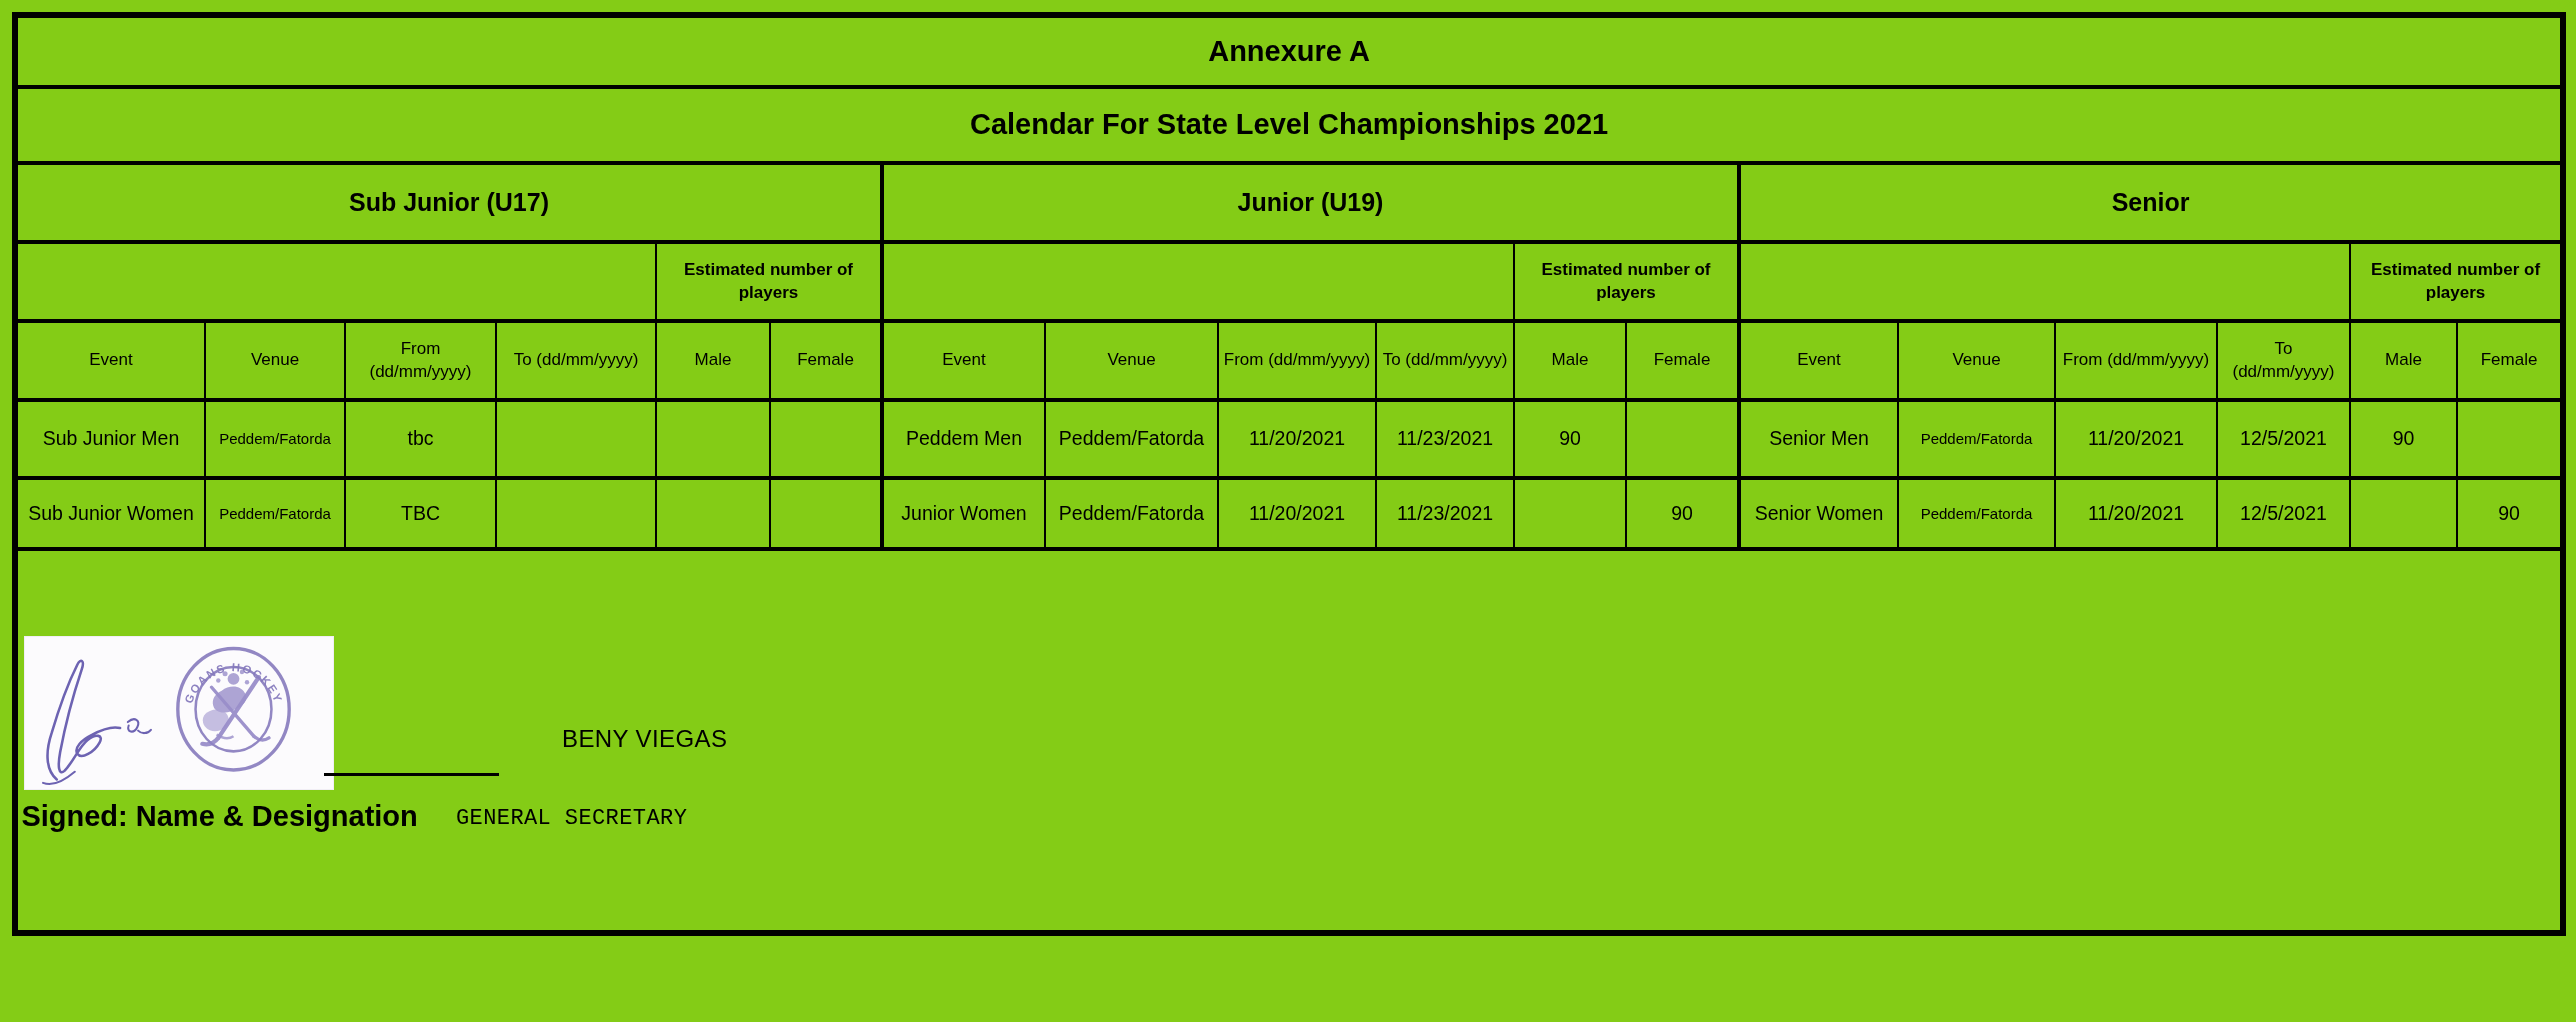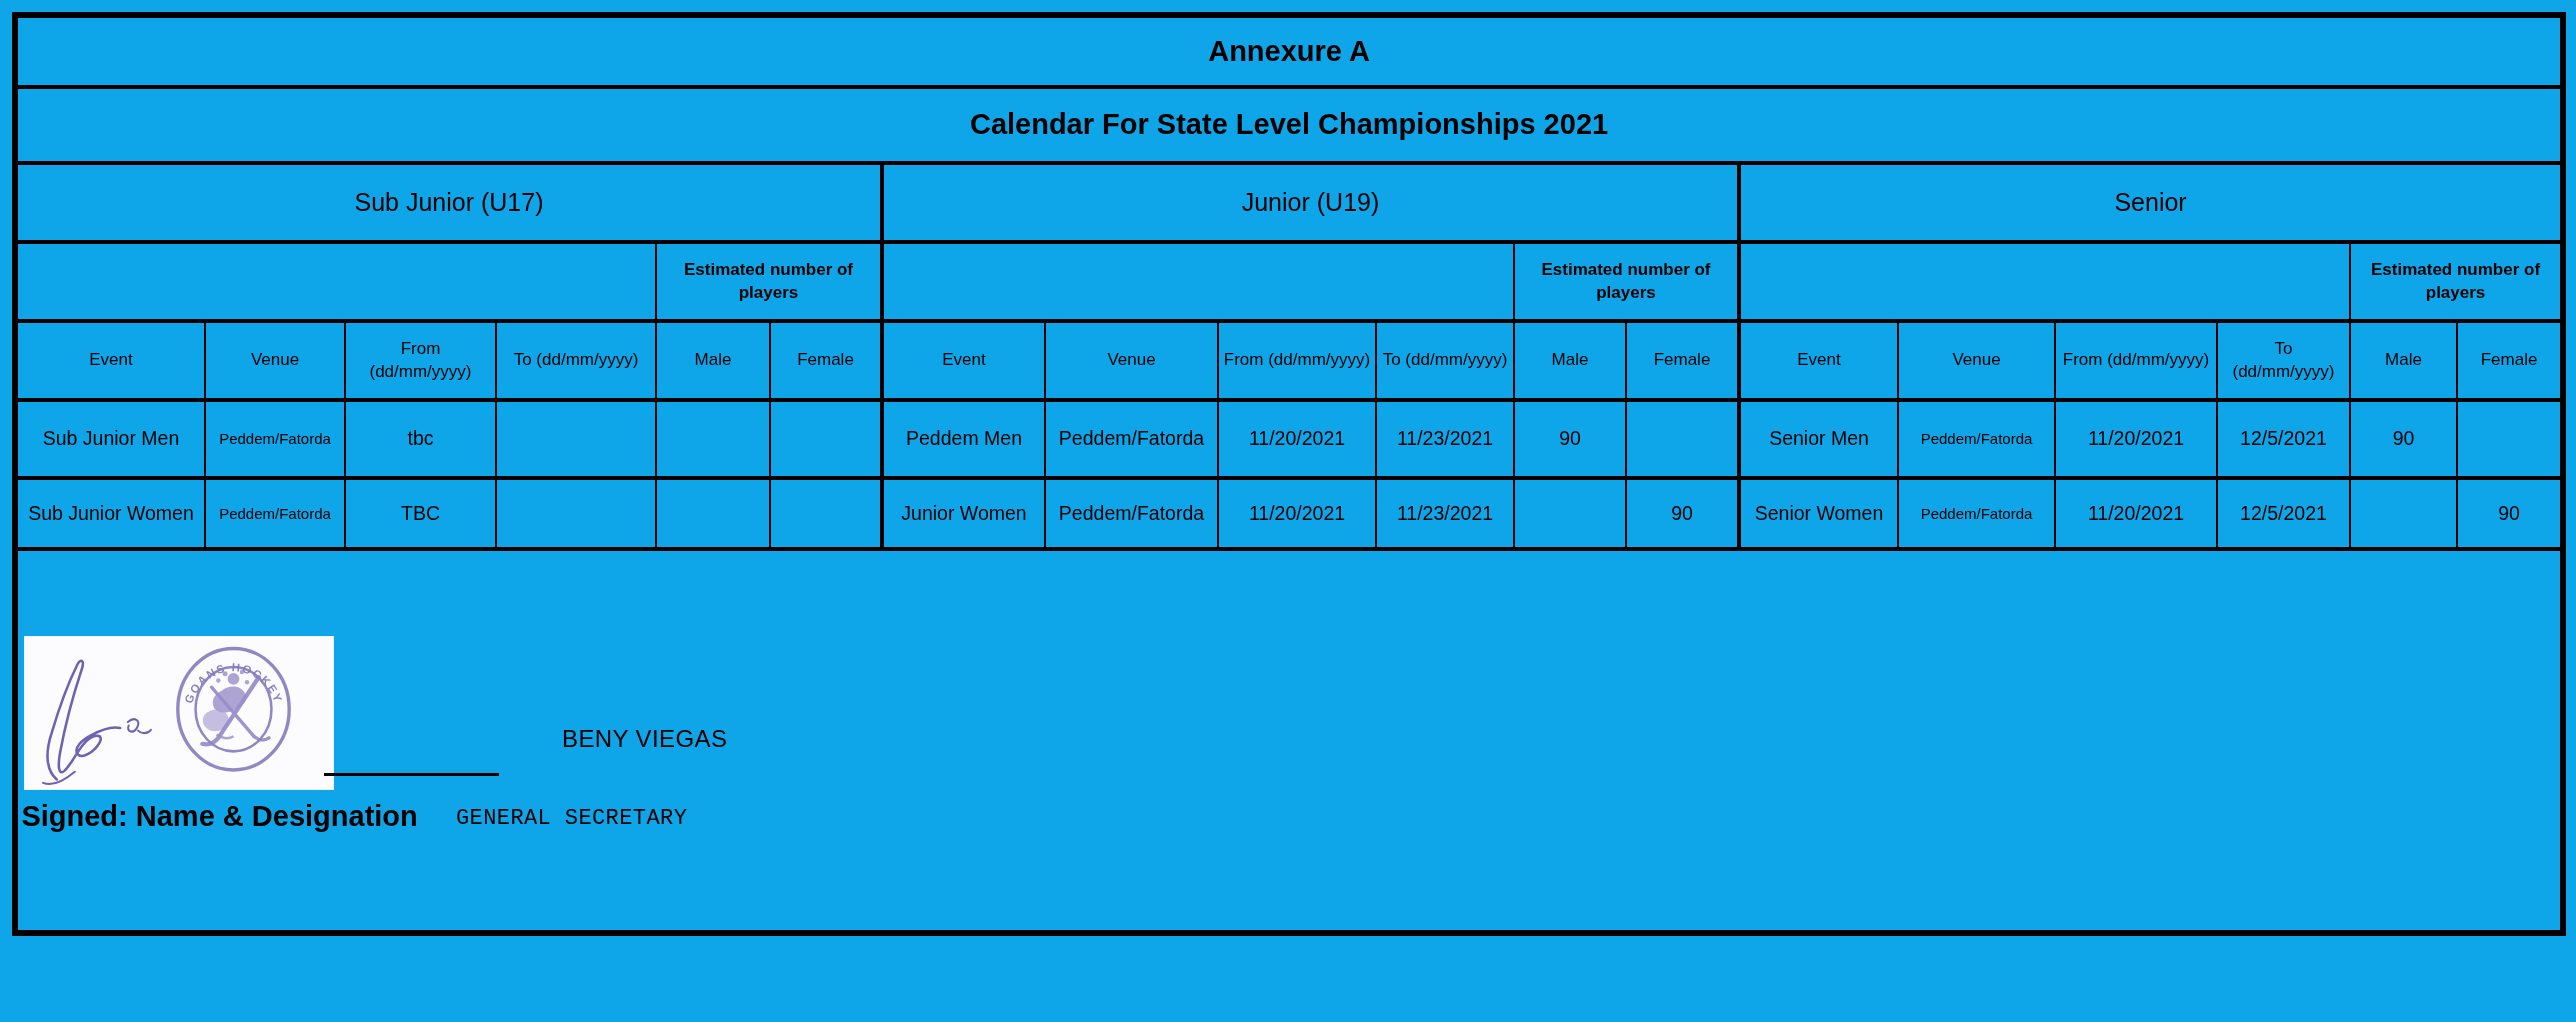--- a/index.html
+++ b/index.html
@@ -1,19 +1,19 @@
 <!DOCTYPE html>
 <html style="font-size:13.5px"><head>
 <meta charset="utf-8">
 <style>
   html,body{margin:0;padding:0;background:#ffffff;}
   .page{
     position:relative;
     width:2576px;height:1023px;
-    background:#0ea5e9;
+    background:#84cc16;
     font-family:"Liberation Sans", sans-serif;
     color:#000;
     overflow:hidden;
   }
   table.doc{
     position:absolute;left:12px;top:12px;
     border-collapse:collapse;
     table-layout:fixed;
     width:2553px;
     border:6px solid #000;
@@ -29,21 +29,21 @@
   }
   tr.tthick td{border-top-width:4.2px;}
   td.sec{border-left-width:4.2px;}
   tr.r-annex td, tr.r-title td{
     font-size:29px;font-weight:bold;border-left-width:6px;border-right-width:6px;
   }
   tr.r-member td{
     font-size:29px;font-weight:bold;text-align:left;padding-left:8.5px;
     border-left-width:6px;border-right-width:6px;
   }
-  tr.r-sechead td{font-size:25px;font-weight:normal;}
+  tr.r-sechead td{font-size:25px;font-weight:bold;}
   tr.r-est td{font-size:17px;font-weight:bold;line-height:1.35;}
   tr.r-cols td{font-size:17px;font-weight:normal;}
   td.small{font-size:15px;}
   tr.r-footer td{
     border-left-width:6px;border-right-width:6px;border-bottom-width:6px;
     padding:0;vertical-align:top;text-align:left;
   }
   .footer-inner{position:relative;width:100%;height:379px;}
   .scan-bg{
     position:absolute;left:6px;top:85px;width:308px;height:152px;

